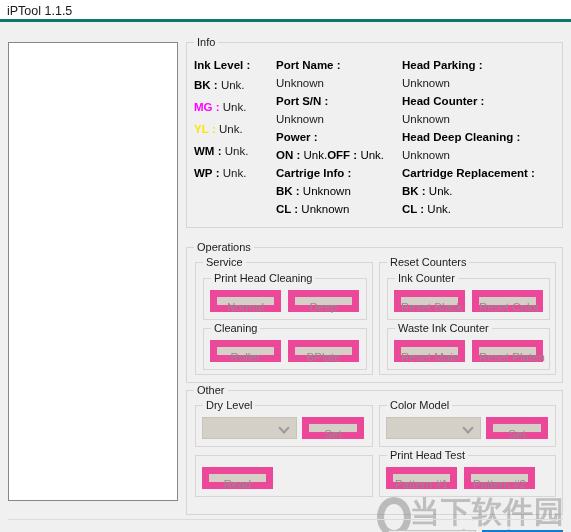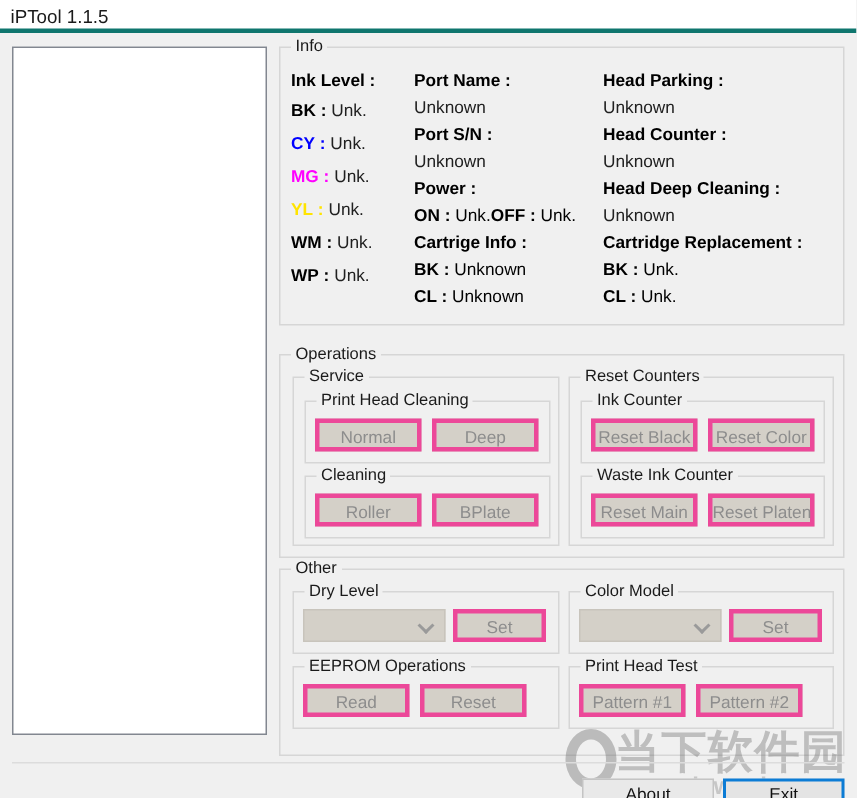--- a/index.html
+++ b/index.html
@@ -32,21 +32,21 @@
     left: 7px;
     top: 4px;
     font-size: 12.5px;
     color: #1a1a1a;
     white-space: nowrap;
   }
 
   
   #client {
     position: absolute;
-    left: 0; top: 22px;
+    left: 0; top: 33px;
     width: 571px;
     height: 362px;
     background: #f0f0f0;
   }
 
   
   #log-panel {
     position: absolute;
     left: 8px;
     top: 9px;
@@ -146,21 +146,21 @@
 
   #dry-level-group   { left: 8px;   top: 14px; width: 178px; height: 42px; }
   #eeprom-group      { left: 8px;   top: 64px; width: 178px; height: 42px; }
   #change-model-group{ left: 192px; top: 14px; width: 177px; height: 42px; }
   #phtest-group      { left: 192px; top: 64px; width: 177px; height: 42px; }
 
   
   .btn {
     position: absolute;
     background: #d4d0c8;
-    border: 3px solid #ec4899;
+    border: 7px solid #ec4899;
     box-sizing: border-box;
     font-family: "Liberation Sans", sans-serif;
     font-size: 11.5px;
     color: #8d8d8d;
     text-align: center;
     line-height: 20px;
     white-space: nowrap;
     padding: 0;
   }
   .btn.small { width: 71px; height: 22px; top: 11px; }
@@ -292,25 +292,20 @@
   <div id="log-panel"></div>
 
   <div class="gbox" id="info-group">
     <div class="gtitle">Info</div>
 
     <div class="info-col" id="info-col-1">
       <div class="ih">Ink Level :</div>
       <div class="irow">
         <span class="lbl c-bk">BK</span>
         <span class="lbl c-bk">:</span>
-        <span class="val">Unk.</span>
-      </div>
-      <div class="irow">
-        <span class="lbl c-cy">CY</span>
-        <span class="lbl c-cy">:</span>
         <span class="val">Unk.</span>
       </div>
       <div class="irow">
         <span class="lbl c-mg">MG</span>
         <span class="lbl c-mg">:</span>
         <span class="val">Unk.</span>
       </div>
       <div class="irow">
         <span class="lbl c-yl">YL</span>
         <span class="lbl c-yl">:</span>
@@ -411,23 +406,21 @@
     <div class="gbox" id="dry-level-group">
       <div class="gtitle">Dry Level</div>
       <div class="combo">
         <span></span>
         <span class="chev"></span>
       </div>
       <div class="btn setbtn">Set</div>
     </div>
 
     <div class="gbox" id="eeprom-group">
-      <div class="gtitle">EEPROM Operations</div>
       <div class="btn small left">Read</div>
-      <div class="btn small right">Reset</div>
     </div>
 
     <div class="gbox" id="change-model-group">
       <div class="gtitle">Color Model</div>
       <div class="combo">
         <span></span>
         <span class="chev"></span>
       </div>
       <div class="btn setbtn">Set</div>
     </div>

